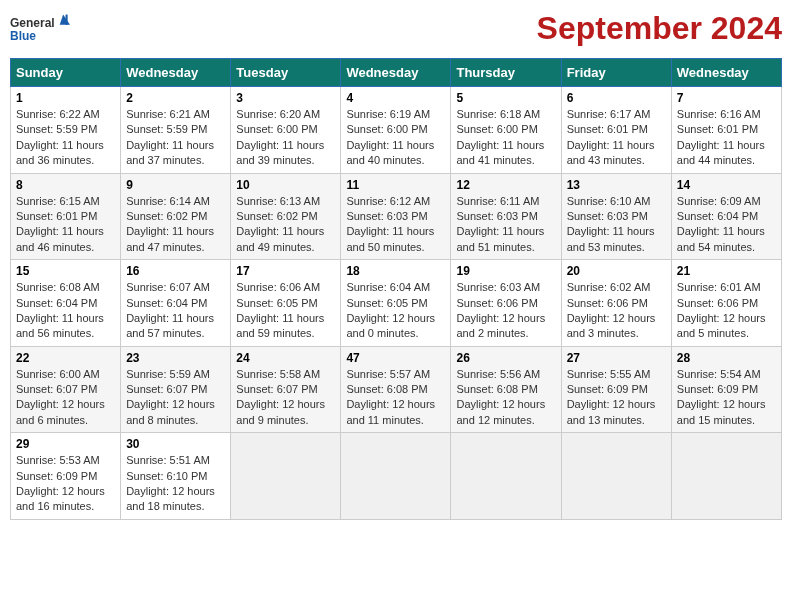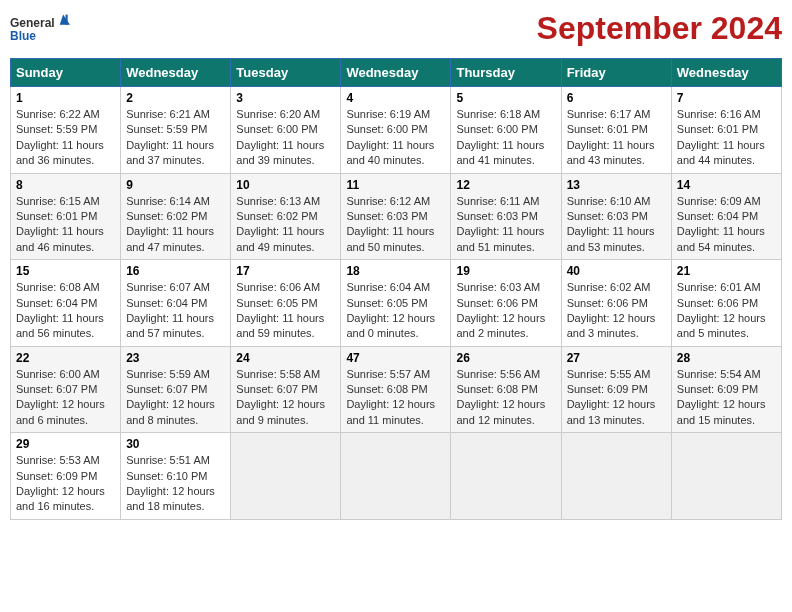--- a/index.html
+++ b/index.html
@@ -178,21 +178,21 @@
       </td>
         <td>
         <span class="day-num">18</span>
         <span class="day-info">Sunrise: 6:04 AM<br>Sunset: 6:05 PM<br>Daylight: 12 hours and 0 minutes.</span>
       </td>
         <td>
         <span class="day-num">19</span>
         <span class="day-info">Sunrise: 6:03 AM<br>Sunset: 6:06 PM<br>Daylight: 12 hours and 2 minutes.</span>
       </td>
         <td>
-        <span class="day-num">40</span>
+        <span class="day-num">20</span>
         <span class="day-info">Sunrise: 6:02 AM<br>Sunset: 6:06 PM<br>Daylight: 12 hours and 3 minutes.</span>
       </td>
         <td>
         <span class="day-num">21</span>
         <span class="day-info">Sunrise: 6:01 AM<br>Sunset: 6:06 PM<br>Daylight: 12 hours and 5 minutes.</span>
       </td>
       </tr>
       <tr>
         <td>
         <span class="day-num">22</span>

